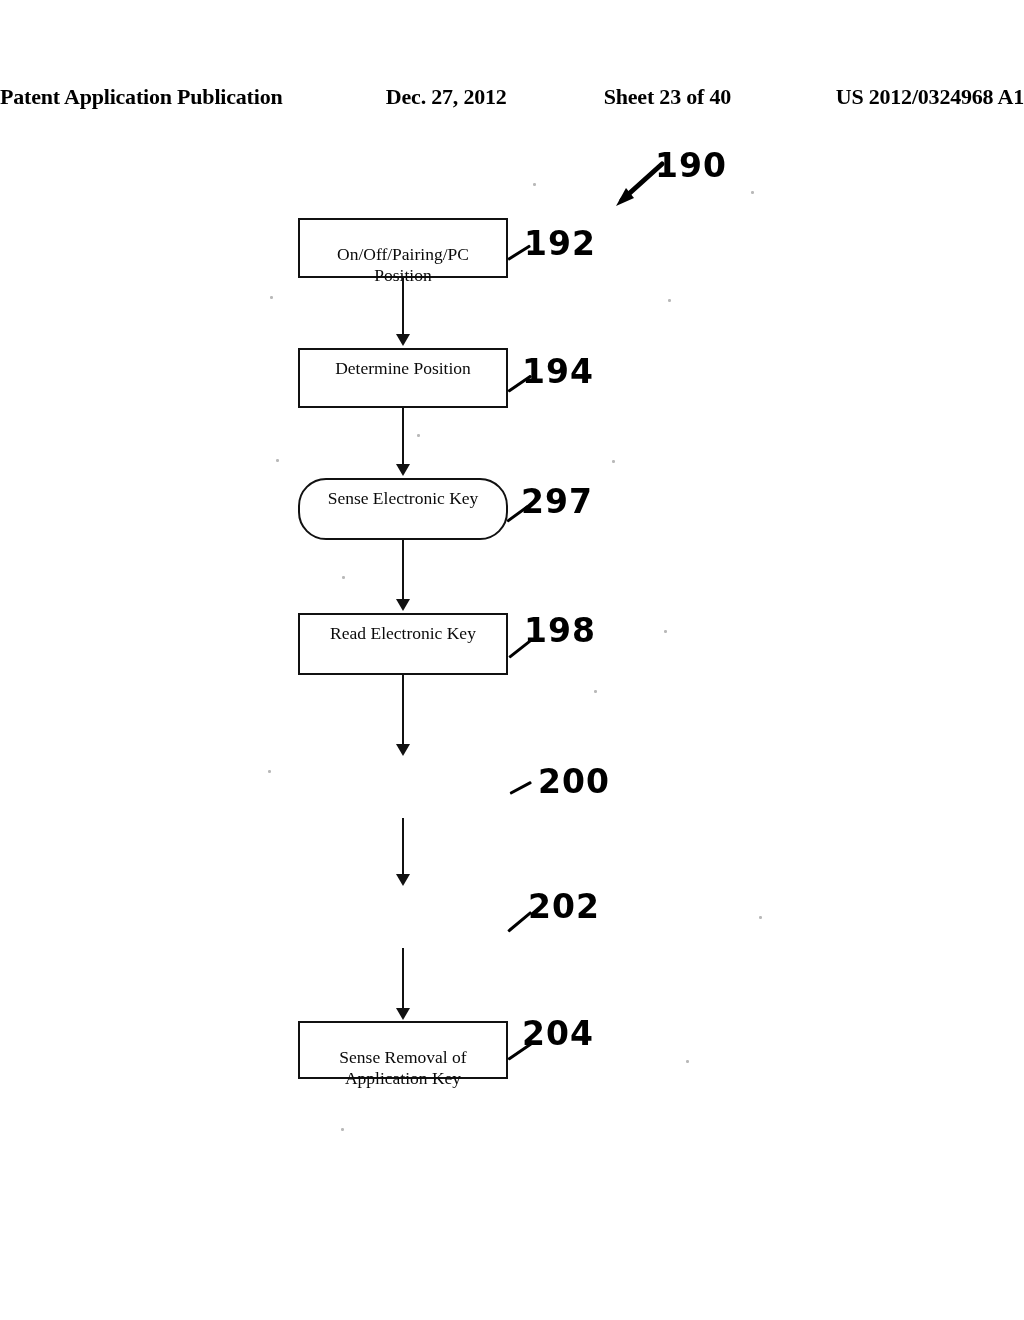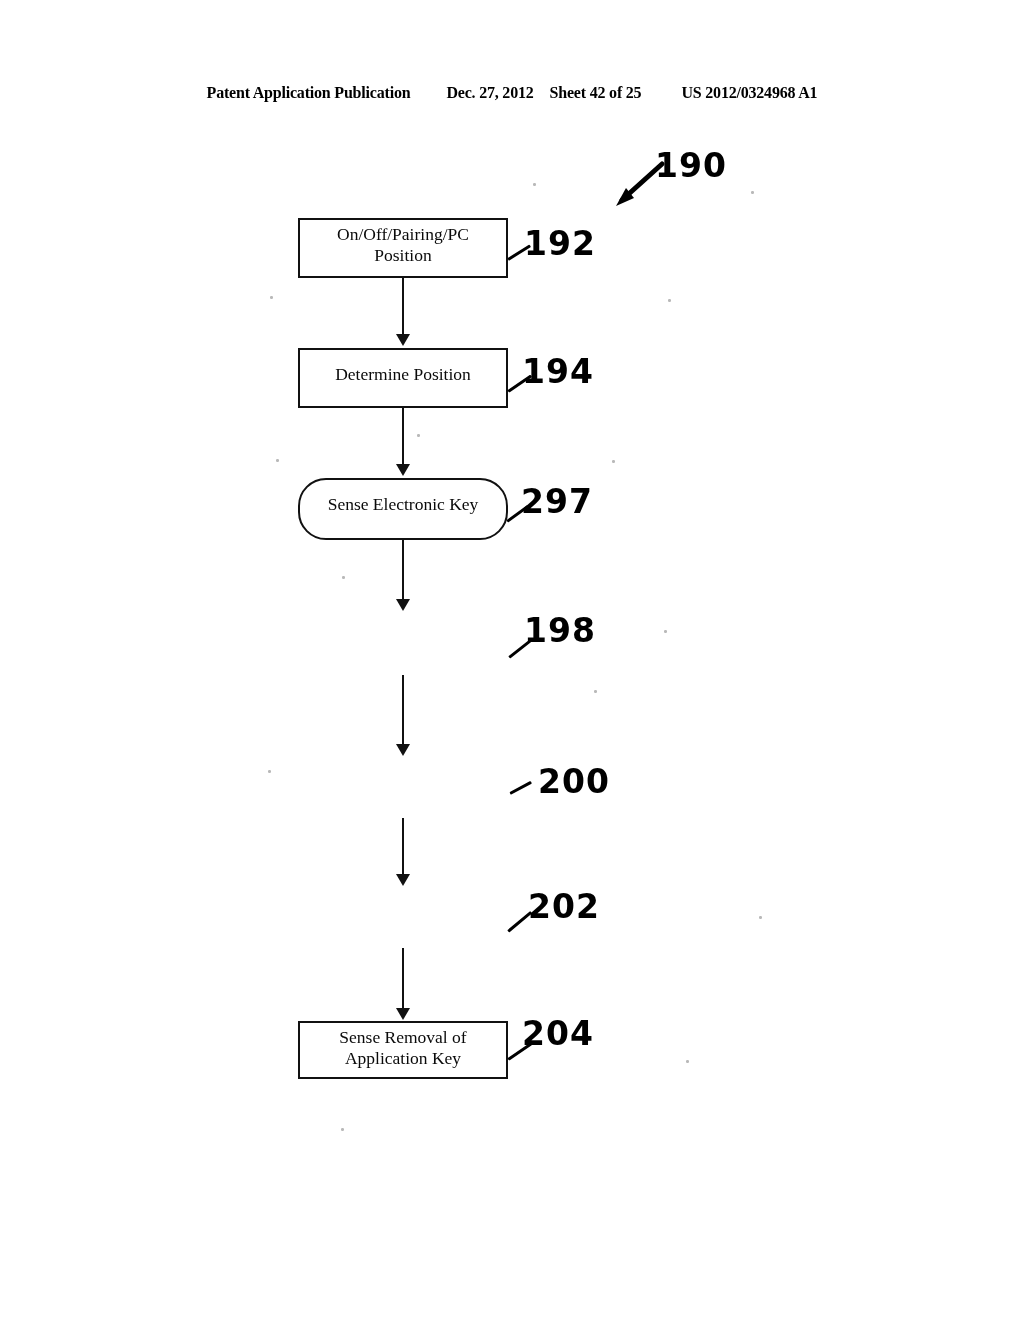--- a/index.html
+++ b/index.html
@@ -20,23 +20,24 @@
   .page-header {
     position: absolute;
     left: 0;
     top: 84px;
     width: 1024px;
     display: flex;
     justify-content: center;
     align-items: baseline;
     font-family: "Liberation Serif", "DejaVu Serif", serif;
     font-weight: bold;
-    font-size: 16px;
+    font-size: 22px;
     letter-spacing: -0.2px;
     white-space: nowrap;
+    gap: 46px;
   }
   .page-header .hdr-seg { display: inline-block; }
   .gap-big { width: 36px; display: inline-block; }
   .gap-mid { width: 16px; display: inline-block; }
   .gap-wide { width: 40px; display: inline-block; }
 
   
   .figure {
     position: absolute;
     left: 0;
@@ -48,23 +49,23 @@
   .node {
     position: absolute;
     border: 2px solid #111111;
     background: #ffffff;
     box-sizing: border-box;
     text-align: center;
     font-family: "Liberation Serif", "DejaVu Serif", serif;
     font-size: 17.5px;
     line-height: 1.2;
     color: #0a0a0a;
-    padding-top: 14px;
-  }
-  .node.two-line { padding-top: 4px; }
+    padding-top: 8px;
+  }
+  .node.two-line { padding-top: 24px; }
   .node .ln { display: block; }
 
   
   .connector {
     position: absolute;
     width: 2px;
     background: #111111;
   }
   .arrowhead {
     position: absolute;
@@ -117,21 +118,21 @@
   }
 </style>
 </head>
 <body>
 
 <div class="page-header">
   <span class="hdr-seg">Patent Application Publication</span>
   <span class="gap-big"></span>
   <span class="hdr-seg">Dec. 27, 2012</span>
   <span class="gap-mid"></span>
-  <span class="hdr-seg">Sheet 42 of 25</span>
+  <span class="hdr-seg">Sheet 23 of 40</span>
   <span class="gap-wide"></span>
   <span class="hdr-seg">US 2012/0324968 A1</span>
 </div>
 
 <div class="figure">
 
   <div class="callout-arrow" style="left:612px; top:160px; width:56px; height:48px;">
     <svg width="56" height="48" viewBox="0 0 56 48">
       <line x1="50" y1="4" x2="10" y2="40" stroke="#000" stroke-width="5" stroke-linecap="round"></line>
       <polygon points="4,46 22,38 14,28" fill="#000"></polygon>
@@ -160,20 +161,23 @@
 
   <div class="node" style="left:298px; top:478px; width:210px; height:62px;border-radius:28px;">
     <span class="ln">Sense Electronic Key</span>
   </div>
   <div class="lead" style="left:507px; top:520px; width:26px; transform:rotate(-36deg);"></div>
   <div class="hand ref-num" style="left:521px; top:482px;">297</div>
 
   <div class="connector" style="left:402px; top:540px; height:61px;"></div>
   <div class="arrowhead" style="left:396px; top:599px;"></div>
 
+  <div class="node" style="left:298px; top:613px; width:210px; height:62px;">
+    <span class="ln">Read Electronic Key</span>
+  </div>
   <div class="lead" style="left:509px; top:656px; width:27px; transform:rotate(-38deg);"></div>
   <div class="hand ref-num" style="left:524px; top:611px;">198</div>
 
   <div class="connector" style="left:402px; top:675px; height:71px;"></div>
   <div class="arrowhead" style="left:396px; top:744px;"></div>
 
   <div class="lead" style="left:510px; top:792px; width:24px; transform:rotate(-28deg);"></div>
   <div class="hand ref-num" style="left:538px; top:762px;">200</div>
 
   <div class="connector" style="left:402px; top:818px; height:58px;"></div>

